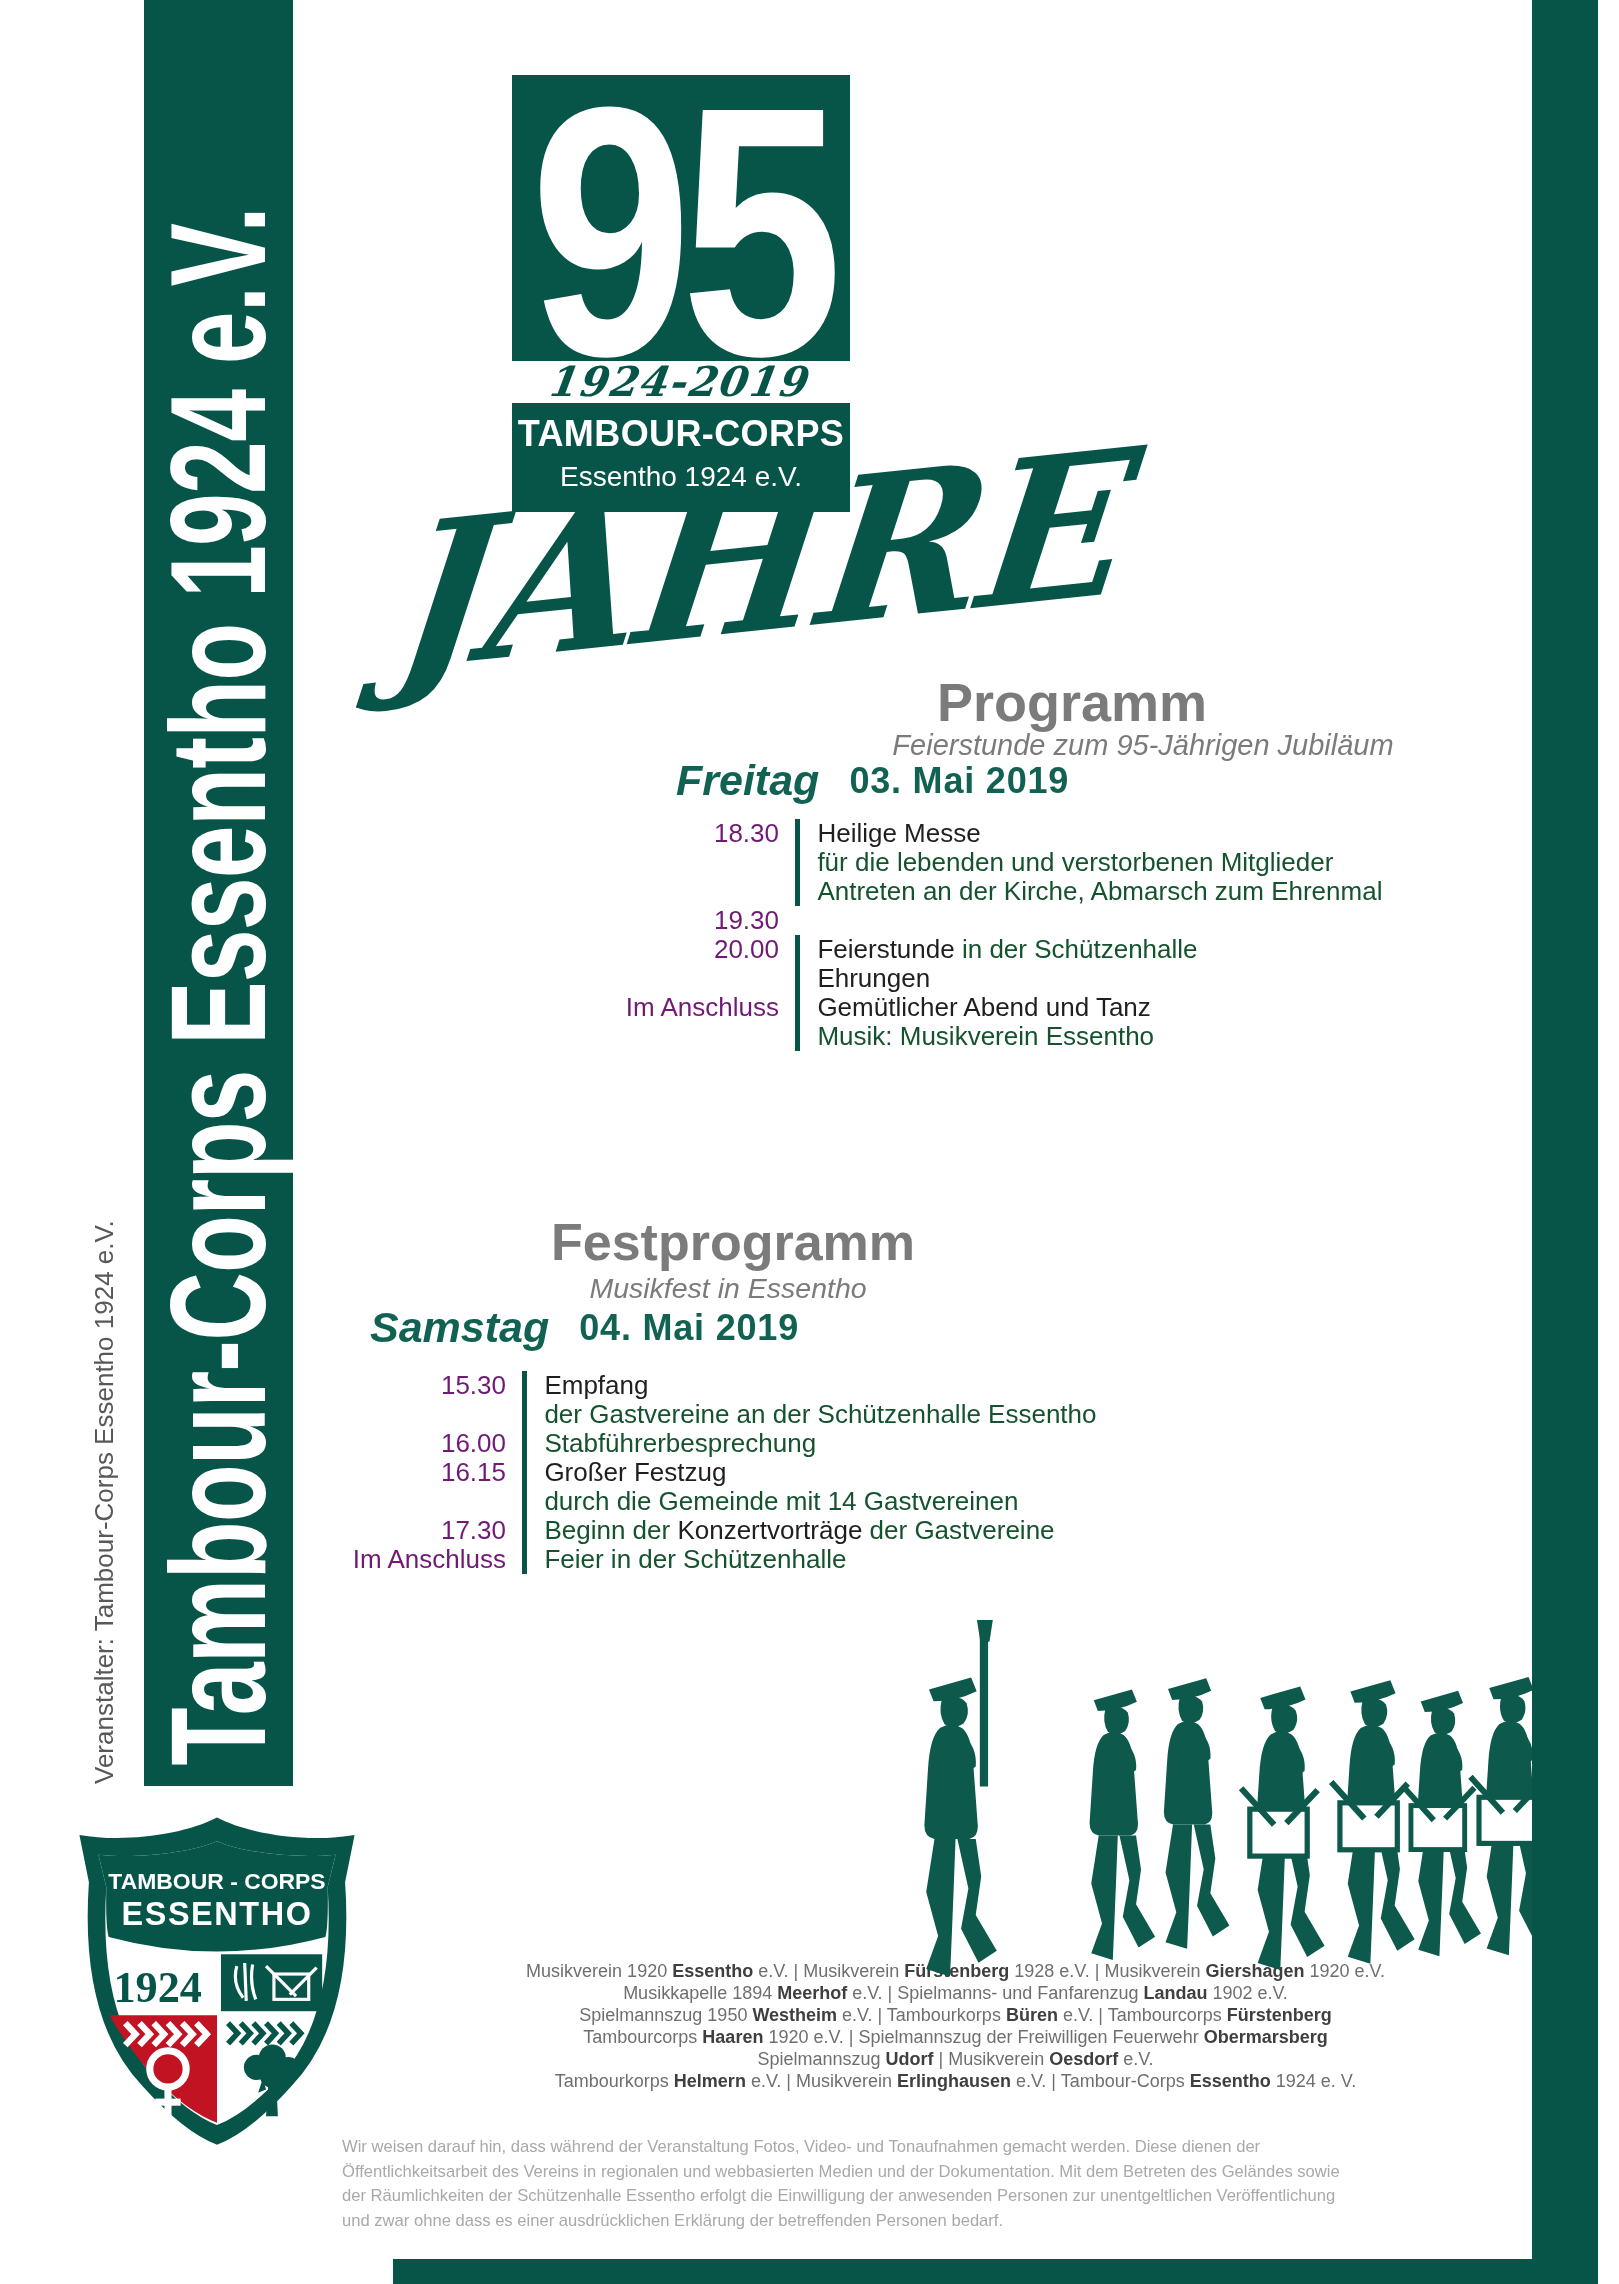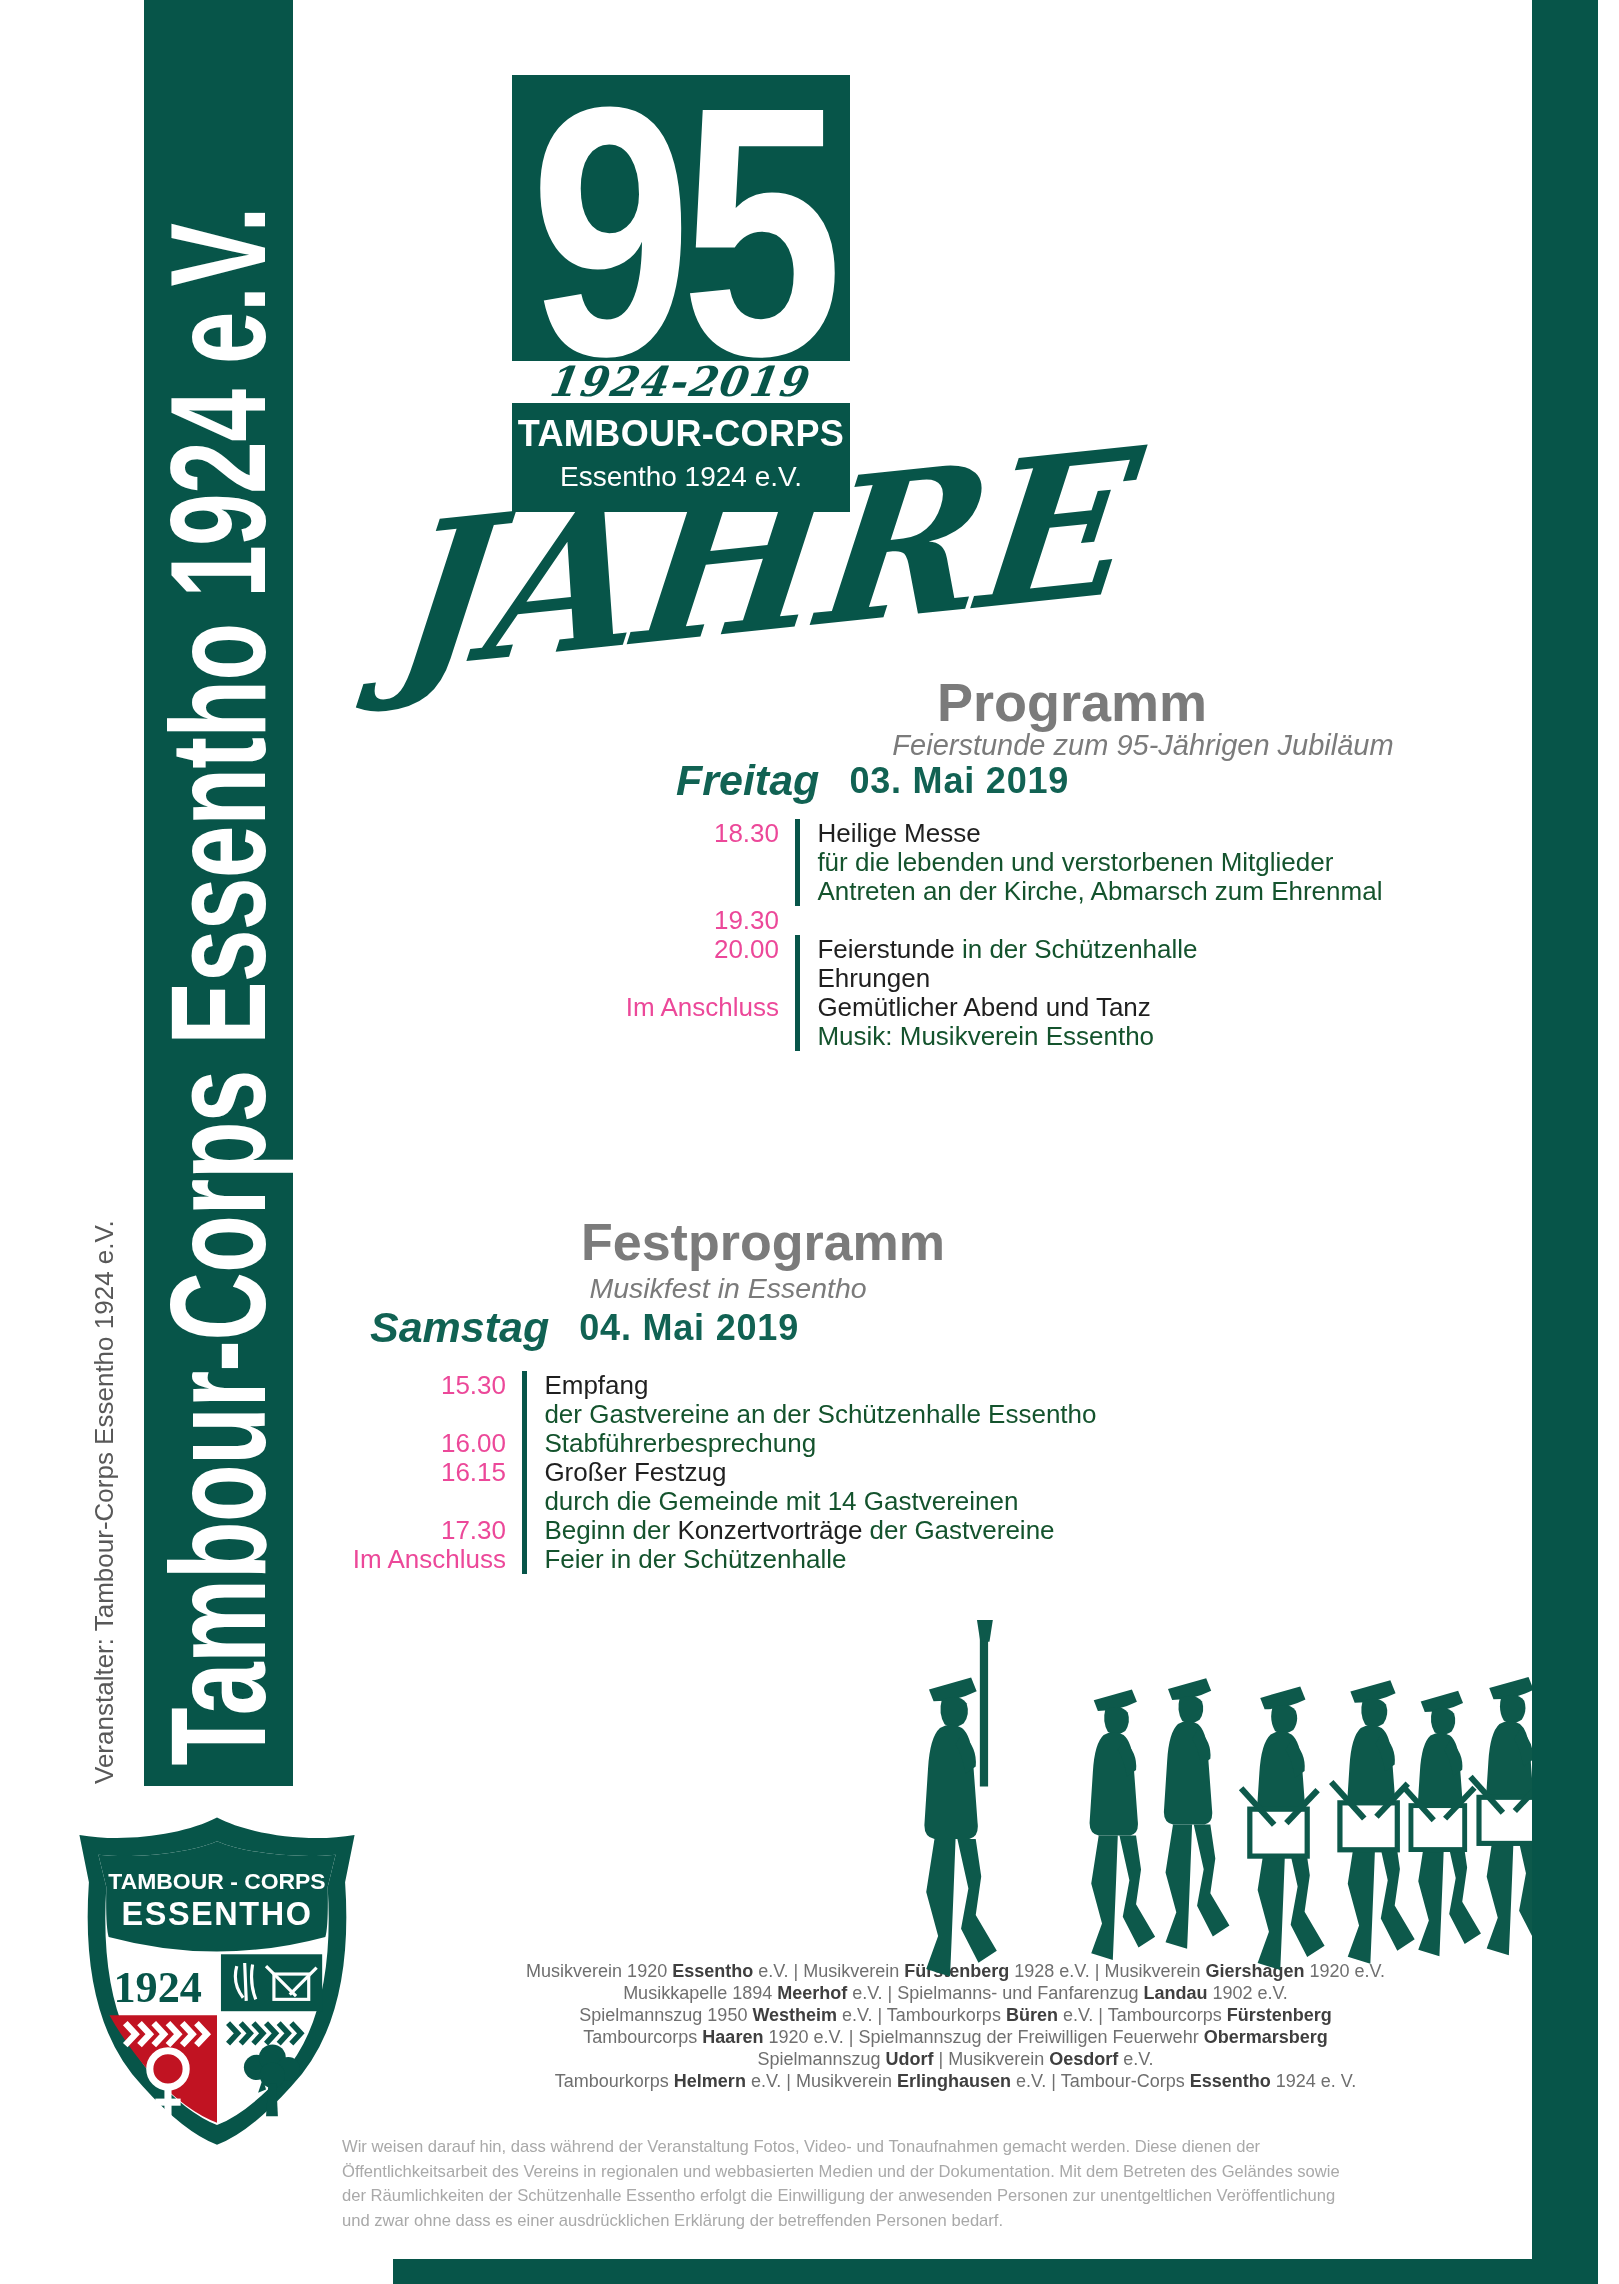--- a/index.html
+++ b/index.html
@@ -82,36 +82,36 @@
   .prog-title{
     position:absolute;transform:translateX(-50%);
     color:#7b7b7b;font-weight:bold;white-space:nowrap;
   }
   .prog-sub{
     position:absolute;transform:translateX(-50%);
     color:#7b7b7b;font-style:italic;white-space:nowrap;
   }
   #program-title{left:1072px;top:671px;font-size:54px;}
   #program-sub{left:1143px;top:729px;font-size:29px;}
-  #fest-title{left:763px;top:1212px;font-size:52px;}
+  #fest-title{left:733px;top:1212px;font-size:52px;}
   #fest-sub{left:728px;top:1272px;font-size:28.5px;}
   .day-heading{
     position:absolute;display:flex;align-items:center;white-space:nowrap;
     color:#116253;
   }
   .day-heading .day{font-style:italic;font-weight:bold;font-size:43px;}
   .day-heading .date{font-weight:bold;font-size:36px;margin-left:30px;letter-spacing:0.8px;}
   #friday-heading{left:676px;top:756px;}
   #saturday-heading{left:370px;top:1303px;}
   
   .schedule{position:absolute;font-size:26px;line-height:29px;}
   .schedule-row{display:flex;}
   .schedule-row .time{
     width:178px;flex:0 0 178px;text-align:right;padding-right:16px;
-    color:#ec4899;white-space:nowrap;
+    color:#701a75;white-space:nowrap;
   }
   .schedule-row .content{
     border-left:5.5px solid var(--green);padding-left:17.4px;min-width:712px;
   }
   .line{white-space:nowrap;}
   .s-d{color:#1f1f1f;}
   .s-g{color:#14532d;}
   #friday-schedule{left:601px;top:819px;}
   #saturday-schedule{left:328px;top:1371px;}
   

